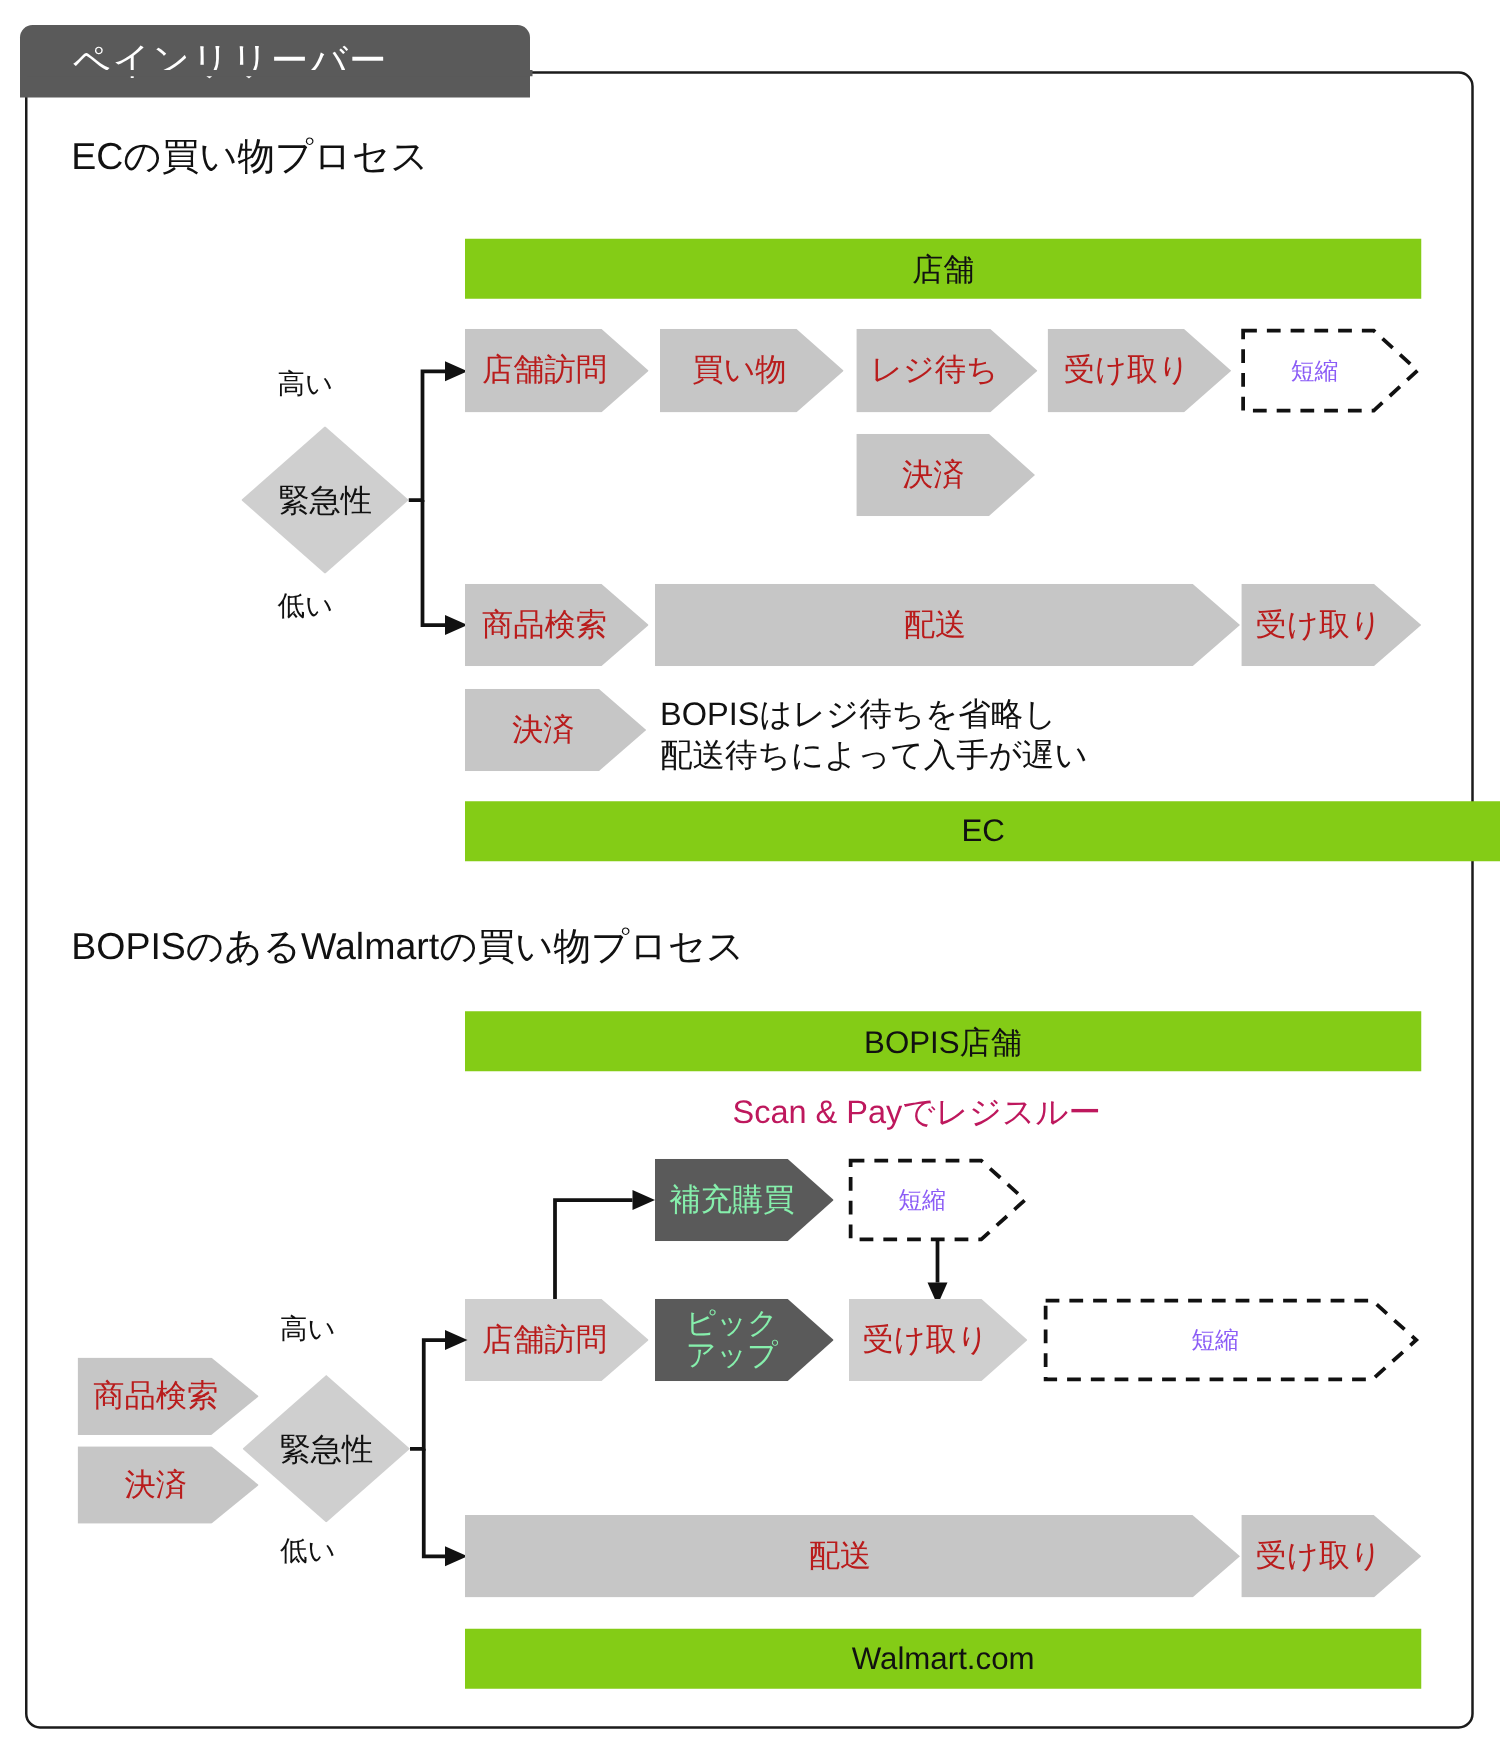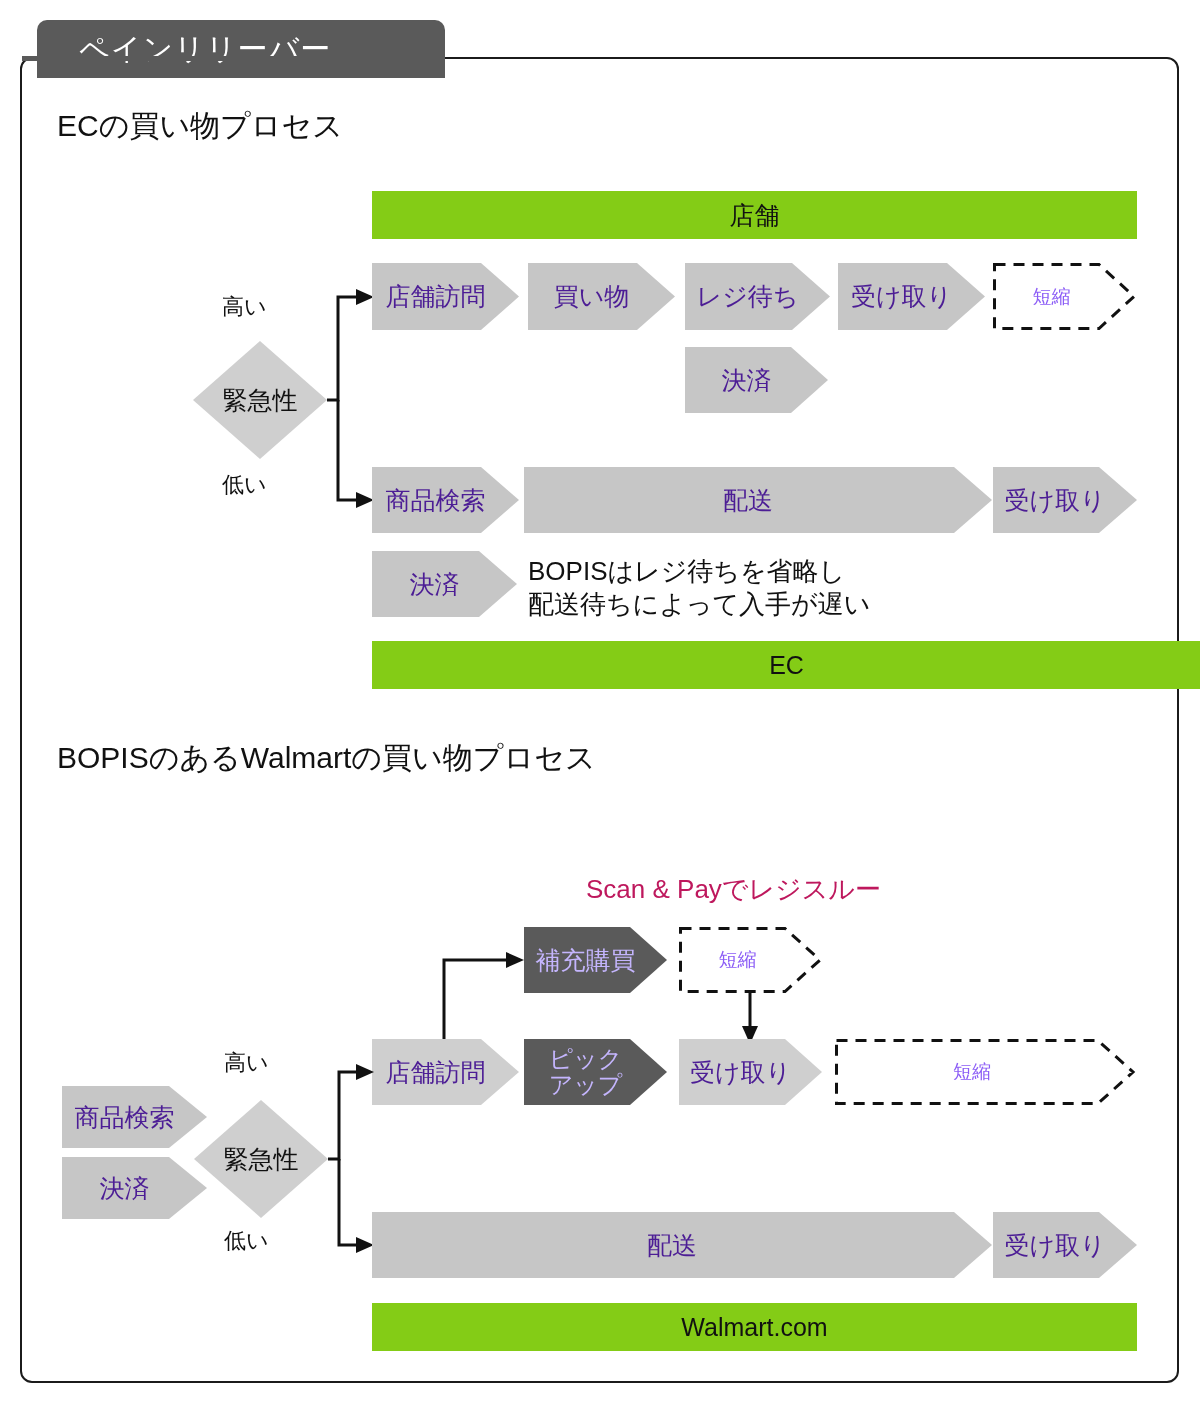--- a/index.html
+++ b/index.html
@@ -10,21 +10,21 @@
     -webkit-font-smoothing:antialiased;
   }
   #stage{position:absolute;left:0;top:0;width:1200px;height:1407px;overflow:hidden;}
 
   
   .card-frame{
     position:absolute;left:20px;top:57px;width:1159px;height:1326px;
     border:2px solid #1b1b1b;border-radius:12px;background:#fff;box-sizing:border-box;
   }
   .card-tab{
-    position:absolute;left:37px;top:20px;width:408px;height:58px;
+    position:absolute;left:16px;top:20px;width:408px;height:58px;
     background:#5a5a5a;border-radius:10px 10px 0 0;
     display:flex;align-items:center;
     box-sizing:border-box;padding-left:42px;
   }
   .card-tab .tab-label{
     color:#ffffff;font-size:30px;letter-spacing:1px;line-height:1;white-space:nowrap;
   }
   
   .tab-mask{
     position:absolute;left:22px;top:56px;width:404px;height:5px;background:#5a5a5a;
@@ -38,25 +38,25 @@
   #title-bopis{left:57px;top:743px;}
 
   
   .bar{
     position:absolute;background:#84cc16;display:flex;align-items:center;
     justify-content:center;font-size:25px;color:#111;box-sizing:border-box;
     white-space:nowrap;
   }
   .chev{
     position:absolute;background:#c6c6c6;display:flex;align-items:center;
-    justify-content:center;font-size:25px;color:#4c1d95;box-sizing:border-box;
+    justify-content:center;font-size:25px;color:#b91c1c;box-sizing:border-box;
     white-space:nowrap;text-align:center;line-height:1.08;
   }
   .chev.light{background:#cfcfcf;}
-  .chev.dark{background:#5a5a5a;color:#c4b5fd;}
+  .chev.dark{background:#5a5a5a;color:#86efac;}
   .chev-pad{padding-right:20px;}
 
   .dash-wrap{position:absolute;}
   .dash-wrap svg{display:block;overflow:visible;}
   .dash-label{
     position:absolute;left:0;top:0;width:100%;height:100%;
     display:flex;align-items:center;justify-content:center;
     font-size:19px;color:#8b5cf6;white-space:nowrap;
     padding-right:26px;box-sizing:border-box;
   }
@@ -136,20 +136,21 @@
   <div class="chev chev-pad" style="left:372px;top:551px;width:145px;height:66px;
               clip-path:polygon(0 0,107px 0,145px 33px,107px 66px,0 66px);">決済</div>
 
   <div class="note" style="left:528px;top:555px;">BOPISはレジ待ちを省略し
 配送待ちによって入手が遅い</div>
 
   <div class="bar" style="left:372px;top:641px;width:829px;height:48px;">EC</div>
 
   <div class="section-title" id="title-bopis">BOPISのあるWalmartの買い物プロセス</div>
 
+  <div class="bar" style="left:372px;top:809px;width:765px;height:48px;">BOPIS店舗</div>
 
   <div class="caption" style="left:586px;top:872px;">Scan &amp; Payでレジスルー</div>
 
   <div class="chev chev-pad dark" style="left:524px;top:927px;width:143px;height:66px;
               clip-path:polygon(0 0,106px 0,143px 33px,106px 66px,0 66px);">補充購買</div>
 
   <div class="dash-wrap" style="left:679px;top:927px;width:143px;height:66px;">
     <svg width="143" height="66" viewBox="0 0 143 66">
       <polygon points="1.5,1.5 106,1.5 141,33 106,64.5 1.5,64.5" fill="none" stroke="#111" stroke-width="3" stroke-dasharray="11 8"></polygon>
     </svg>

